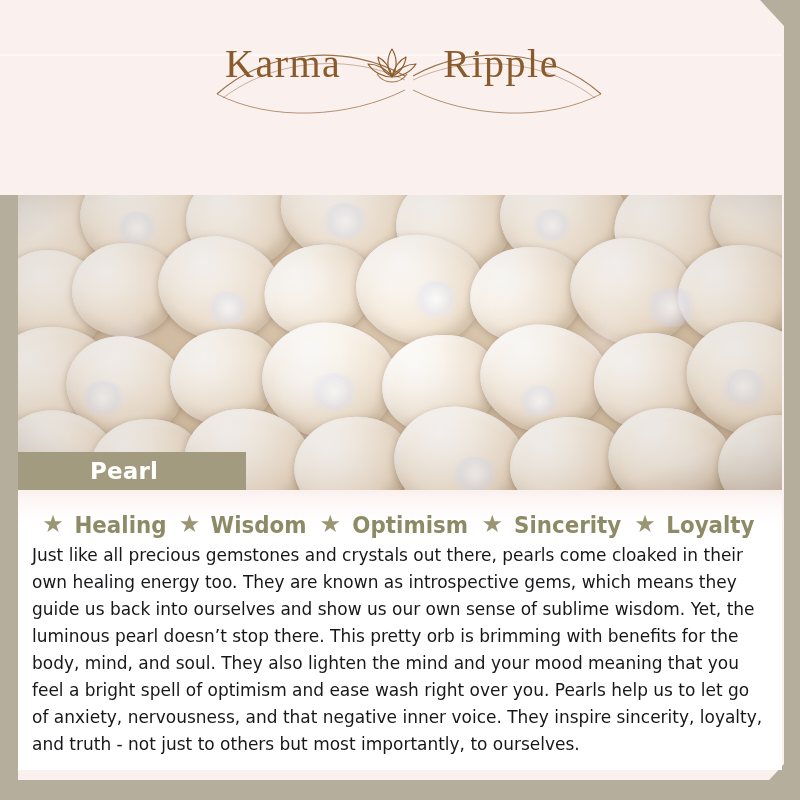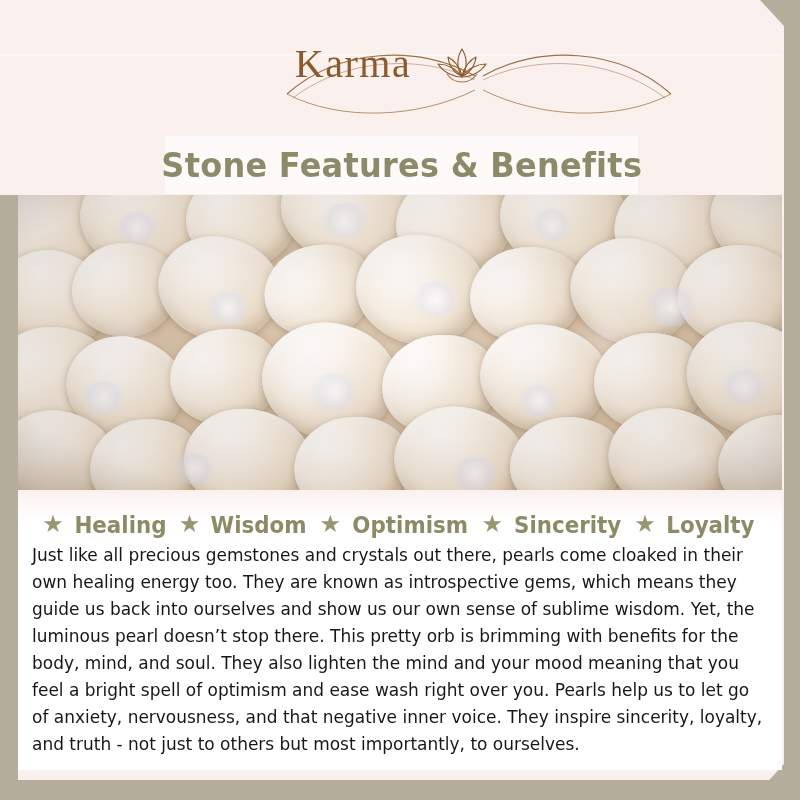--- a/index.html
+++ b/index.html
@@ -259,26 +259,24 @@
         <g fill="none" stroke="#8a5a2b" stroke-width="1.15" stroke-linejoin="round">
           <path d="M27 5 C22 13, 21 24, 27 32 C33 24, 32 13, 27 5 Z"></path>
           <path d="M27 32 C20 30, 14 22, 13 13 C19 16, 25 23, 27 32 Z"></path>
           <path d="M27 32 C34 30, 40 22, 41 13 C35 16, 29 23, 27 32 Z"></path>
           <path d="M27 33 C18 33, 8 28, 3 20 C12 20, 22 25, 27 33 Z"></path>
           <path d="M27 33 C36 33, 46 28, 51 20 C42 20, 32 25, 27 33 Z"></path>
           <path d="M12 30 C16 36, 21 38, 27 38 C33 38, 38 36, 42 30" opacity=".8"></path>
         </g>
       </svg>
 
+      <span class="logo-word">Ripple</span>
     </div>
   </div>
 
-  <div class="title-band">
-    <span class="title-text">Stone Features &amp; Benefits</span>
-  </div>
 
   <div class="photo">
     <div class="pearl" style="left:-26px;  top:-18px;  width:120px; height:104px; transform:rotate(-12deg);"></div>
     <div class="pearl" style="left:62px;   top:-30px;  width:126px; height:108px; transform:rotate(8deg);"></div>
     <div class="pearl" style="left:168px;  top:-24px;  width:112px; height:96px;  transform:rotate(-6deg);"></div>
     <div class="pearl" style="left:262px;  top:-34px;  width:132px; height:104px; transform:rotate(14deg);"></div>
     <div class="pearl" style="left:378px;  top:-22px;  width:118px; height:100px; transform:rotate(-9deg);"></div>
     <div class="pearl" style="left:482px;  top:-30px;  width:126px; height:106px; transform:rotate(5deg);"></div>
     <div class="pearl" style="left:596px;  top:-20px;  width:122px; height:102px; transform:rotate(-14deg);"></div>
     <div class="pearl" style="left:692px;  top:-28px;  width:118px; height:104px; transform:rotate(10deg);"></div>
@@ -324,20 +322,23 @@
     <div class="sheen" style="left:430px; top:262px; width:54px; height:34px;"></div>
 
     <div class="tint" style="left:250px; top:160px; width:70px; height:56px; background: radial-gradient(circle, rgba(186,198,255,.55) 0%, rgba(186,198,255,0) 70%);"></div>
     <div class="tint" style="left:556px; top:116px; width:64px; height:52px; background: radial-gradient(circle, rgba(255,205,225,.45) 0%, rgba(255,205,225,0) 70%);"></div>
     <div class="tint" style="left:76px;  top:120px; width:66px; height:50px; background: radial-gradient(circle, rgba(214,196,255,.42) 0%, rgba(214,196,255,0) 70%);"></div>
     <div class="tint" style="left:636px; top:236px; width:72px; height:54px; background: radial-gradient(circle, rgba(190,220,255,.45) 0%, rgba(190,220,255,0) 70%);"></div>
 
     <div class="photo-vignette"></div>
   </div>
 
+  <div class="stone-band">
+    <span class="stone-name">Pearl</span>
+  </div>
 
   <div class="copy-panel">
 
     <div class="benefits">
       <div class="benefit">
         <span class="star">★</span>
         <span class="benefit-label">Healing</span>
       </div>
       <div class="benefit">
         <span class="star">★</span>

